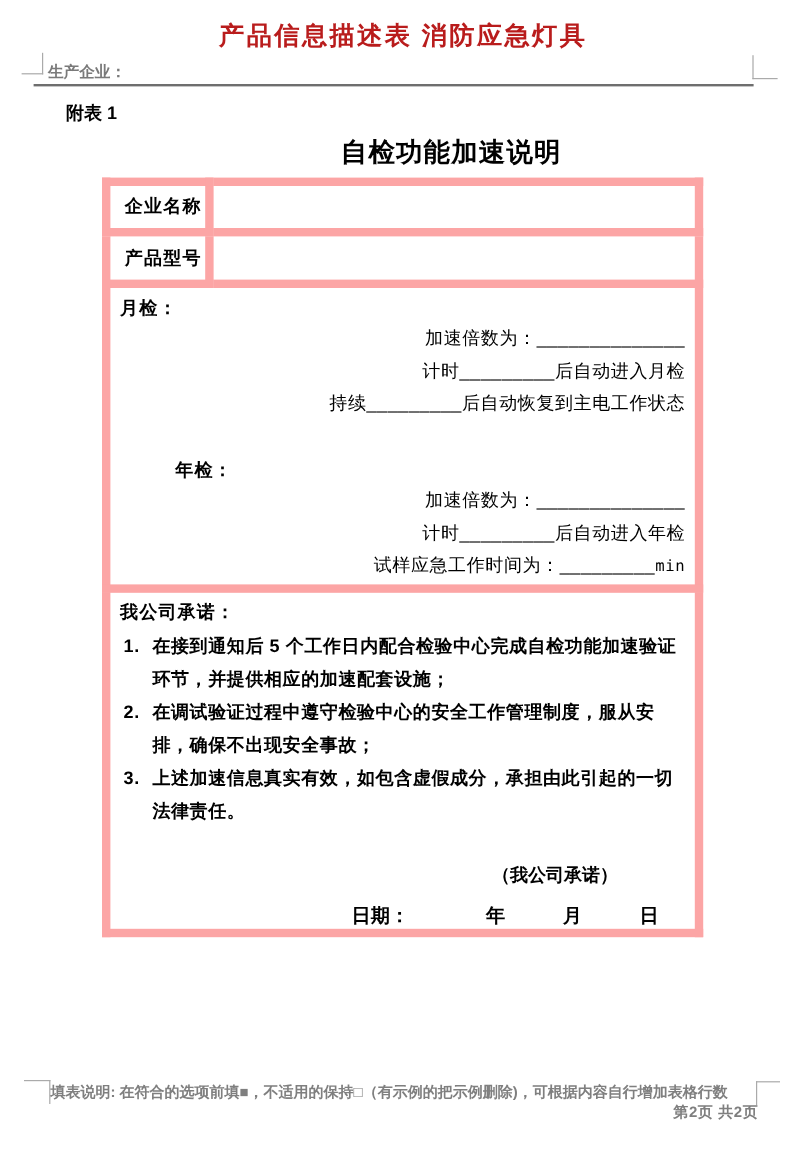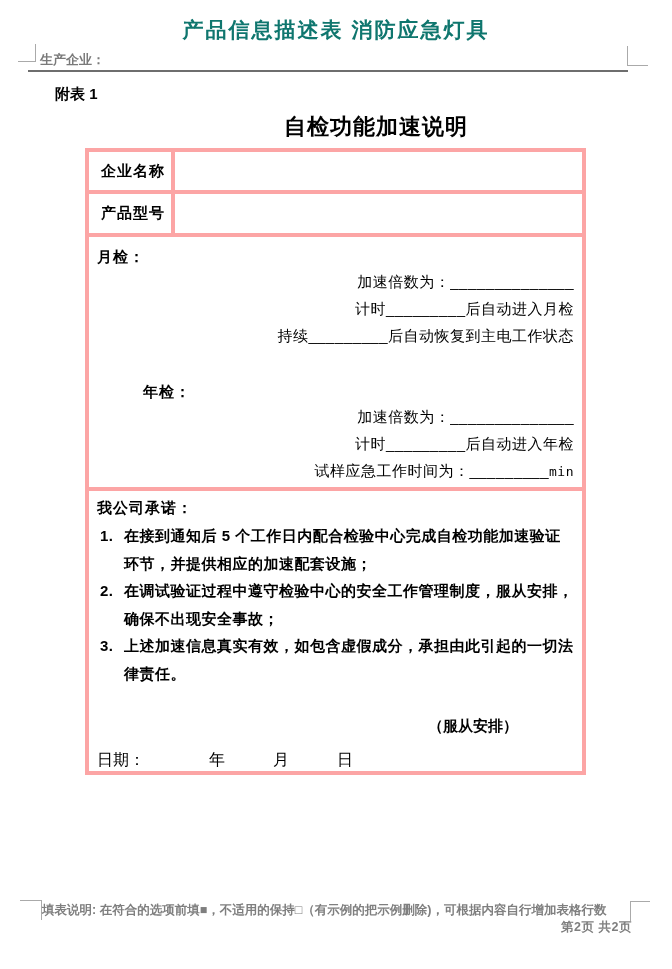--- a/index.html
+++ b/index.html
@@ -20,21 +20,21 @@
              border-left:1px solid #aaa; border-bottom:1px solid #aaa; }
   .mark-bl { left:20px; top:900px; width:22px; height:20px;
              border-top:1px solid #aaa; border-right:1px solid #aaa; }
   .mark-br { left:630px; top:901px; width:20px; height:20px;
              border-top:1px solid #aaa; border-left:1px solid #aaa; }
 
   
   .doc-title {
     position:absolute; top:16px; left:0; width:100%;
     text-align:center; font-size:21px; font-weight:bold;
-    letter-spacing:2px; color:#0f766e;
+    letter-spacing:2px; color:#b91c1c;
   }
   .producer {
     position:absolute; top:51px; left:40px;
     font-size:13px; font-weight:bold; color:#7a7a7a;
   }
   .header-rule {
     position:absolute; top:56px; left:28px; width:600px; height:16px;
     border-bottom:2px solid #6e6e6e;
   }
 
@@ -45,21 +45,21 @@
   }
   .form-title {
     position:absolute; top:112px; left:0; width:100%;
     text-align:center; font-size:22px; font-weight:bold; letter-spacing:1px;margin-left:40px;
   }
 
   table.form {
     position:absolute; left:85px; top:148px;
     width:501px; border-collapse:collapse; table-layout:fixed;
   }
-  table.form td { border:4px solid #fca5a5; vertical-align:middle; }
+  table.form td { border:7px solid #fca5a5; vertical-align:middle; }
   td.lbl {
     width:86px; font-size:15px; font-weight:bold;
     padding-left:12px; letter-spacing:1px;
   }
   td.val { }
   tr.r-info td { height:42px; }
   tr.r-model td { height:43px; }
   tr.r-accel td { height:67px; }
   td.options { padding-left:7px; font-size:15px; }
   .option-line { line-height:29px; }
@@ -80,22 +80,22 @@
     position:relative; padding-left:27px;
     font-size:15px; font-weight:bold; line-height:27.5px;
     letter-spacing:0.5px;
   }
   ol.promise-list .num { position:absolute; left:3px; font-weight:bold; }
   .seal-note {
     margin-top:30px; text-align:right; padding-right:56px;
     font-size:15px; font-weight:bold;
   }
   .date-line {
-    margin-top:14px; padding-right:22px;
-    font-size:16px; font-weight:normal;
+    margin-top:14px; text-align:right; padding-right:22px;
+    font-size:16px; font-weight:bold;
   }
 
   
   .footer {
     position:absolute; left:42px; top:902px; width:590px;
     color:#7f7f7f; font-weight:bold; font-size:12.5px; line-height:16px;
   }
   .footer-note { white-space:nowrap; }
   .footer-page { text-align:right; margin-top:1px; letter-spacing:0.5px; }
 </style>
@@ -137,21 +137,21 @@
     </td>
   </tr>
   <tr class="r-promise">
     <td class="section" colspan="2">
       <div class="promise-head">我公司承诺：</div>
       <ol class="promise-list">
         <li><span class="num">1.</span><span>在接到通知后 5 个工作日内配合检验中心完成自检功能加速验证环节，并提供相应的加速配套设施；</span></li>
         <li><span class="num">2.</span><span>在调试验证过程中遵守检验中心的安全工作管理制度，服从安排，确保不出现安全事故；</span></li>
         <li><span class="num">3.</span><span>上述加速信息真实有效，如包含虚假成分，承担由此引起的一切法律责任。</span></li>
       </ol>
-      <div class="seal-note">（服从安排）</div>
+      <div class="seal-note">（我公司承诺）</div>
       <div class="date-line">日期：　　　　年　　　月　　　日</div>
     </td>
   </tr>
 </tbody>
   </table>
 
 <div class="footer">
   <div class="footer-note">填表说明: 在符合的选项前填■，不适用的保持□（有示例的把示例删除)，可根据内容自行增加表格行数</div>
   <div class="footer-page">第2页 共2页</div>
 </div>

